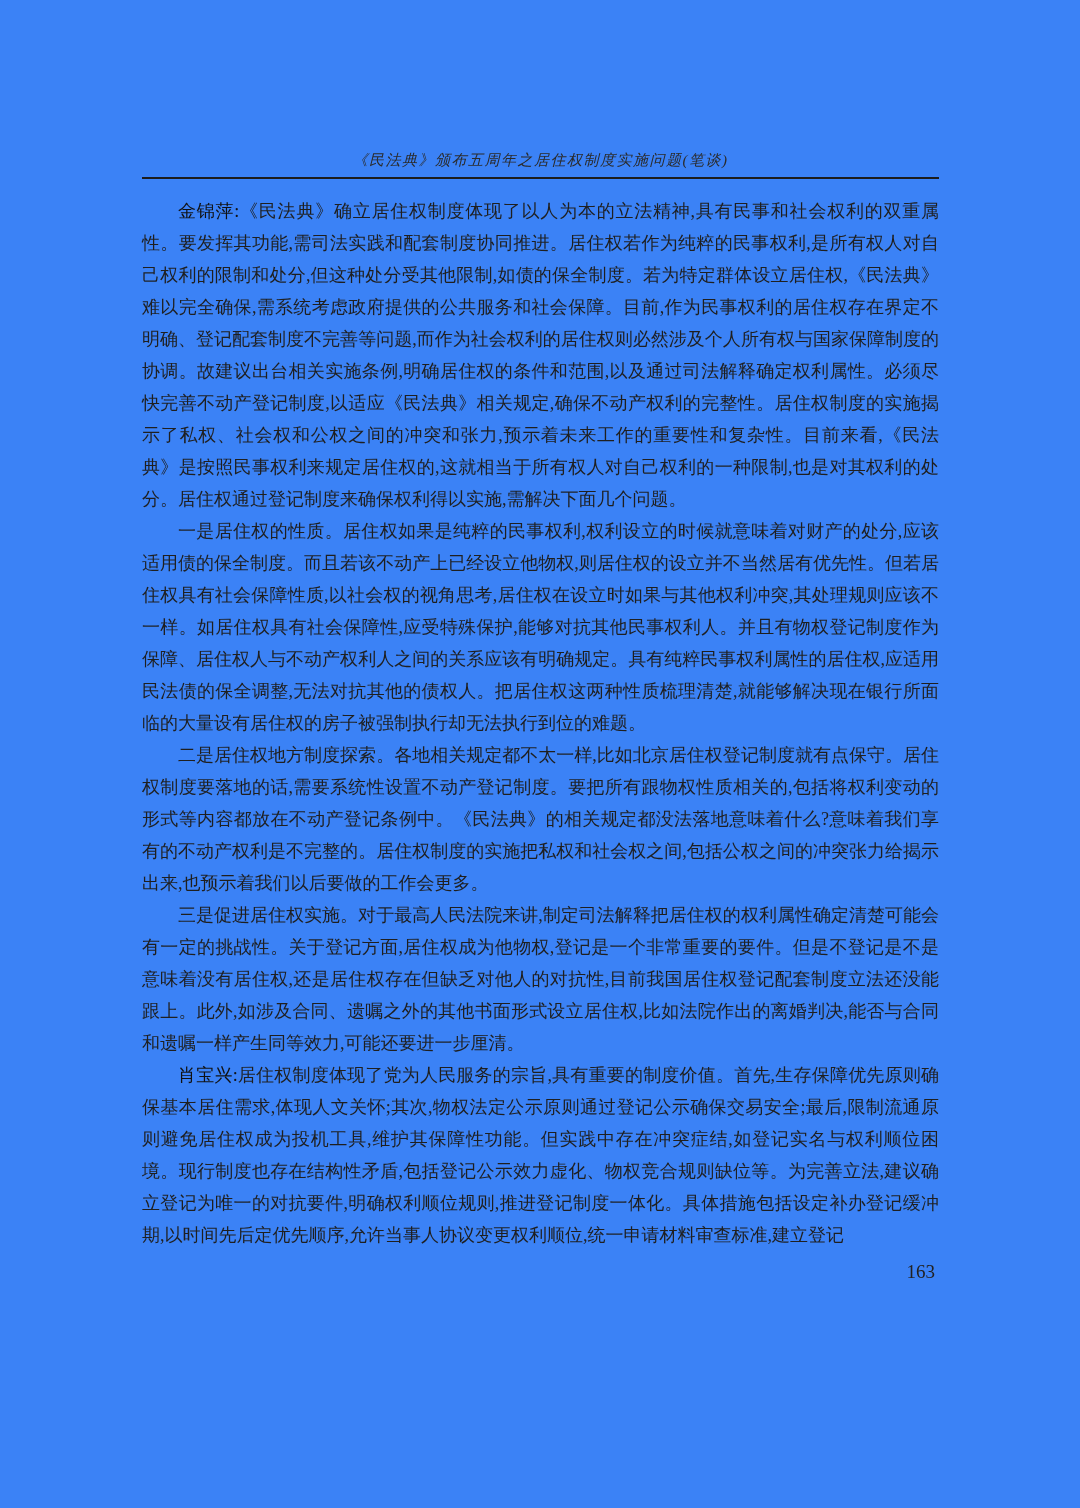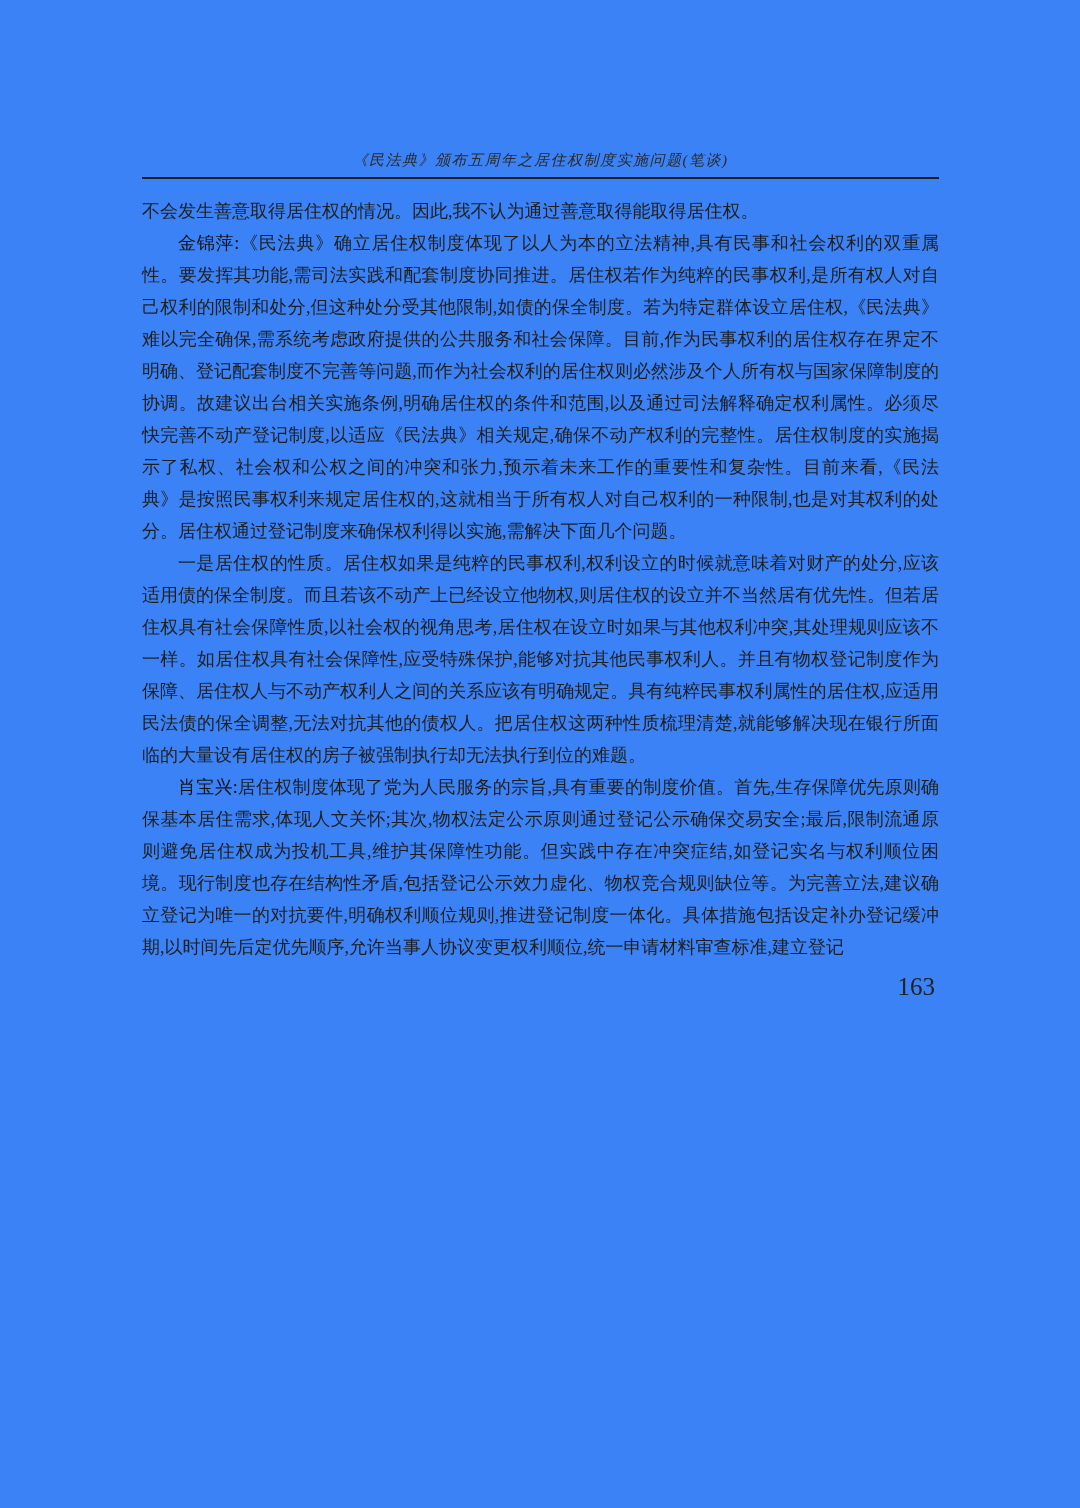--- a/index.html
+++ b/index.html
@@ -47,32 +47,33 @@
   .article-body p.indented {
     text-indent: 2em;
   }
   .speaker {
     font-weight: normal;
     color: #111111;
   }
   .page-footer {
     margin-top: 10px;
     text-align: right;
-    font-size: 25px;
+    font-size: 19px;
     color: #222222;
     padding-right: 4px;
   }
 </style>
 </head>
 <body>
 
 <div class="page">
   <div class="journal-header">《民法典》颁布五周年之居住权制度实施问题(笔谈)</div>
   <hr class="header-rule">
   <div class="article-body">
 
-  <p><span>不会发生善意取得居住权的情况。因此,我不认为通过善意取得能取得居住权。</span></p>
       <p class="indented"><b class="speaker">金锦萍:</b><span>《民法典》确立居住权制度体现了以人为本的立法精神,具有民事和社会权利的双重属性。要发挥其功能,需司法实践和配套制度协同推进。居住权若作为纯粹的民事权利,是所有权人对自己权利的限制和处分,但这种处分受其他限制,如债的保全制度。若为特定群体设立居住权,《民法典》难以完全确保,需系统考虑政府提供的公共服务和社会保障。目前,作为民事权利的居住权存在界定不明确、登记配套制度不完善等问题,而作为社会权利的居住权则必然涉及个人所有权与国家保障制度的协调。故建议出台相关实施条例,明确居住权的条件和范围,以及通过司法解释确定权利属性。必须尽快完善不动产登记制度,以适应《民法典》相关规定,确保不动产权利的完整性。居住权制度的实施揭示了私权、社会权和公权之间的冲突和张力,预示着未来工作的重要性和复杂性。目前来看,《民法典》是按照民事权利来规定居住权的,这就相当于所有权人对自己权利的一种限制,也是对其权利的处分。居住权通过登记制度来确保权利得以实施,需解决下面几个问题。</span></p>
       <p class="indented"><span>一是居住权的性质。居住权如果是纯粹的民事权利,权利设立的时候就意味着对财产的处分,应该适用债的保全制度。而且若该不动产上已经设立他物权,则居住权的设立并不当然居有优先性。但若居住权具有社会保障性质,以社会权的视角思考,居住权在设立时如果与其他权利冲突,其处理规则应该不一样。如居住权具有社会保障性,应受特殊保护,能够对抗其他民事权利人。并且有物权登记制度作为保障、居住权人与不动产权利人之间的关系应该有明确规定。具有纯粹民事权利属性的居住权,应适用民法债的保全调整,无法对抗其他的债权人。把居住权这两种性质梳理清楚,就能够解决现在银行所面临的大量设有居住权的房子被强制执行却无法执行到位的难题。</span></p>
+      <p class="indented"><span>二是居住权地方制度探索。各地相关规定都不太一样,比如北京居住权登记制度就有点保守。居住权制度要落地的话,需要系统性设置不动产登记制度。要把所有跟物权性质相关的,包括将权利变动的形式等内容都放在不动产登记条例中。《民法典》的相关规定都没法落地意味着什么?意味着我们享有的不动产权利是不完整的。居住权制度的实施把私权和社会权之间,包括公权之间的冲突张力给揭示出来,也预示着我们以后要做的工作会更多。</span></p>
+      <p class="indented"><span>三是促进居住权实施。对于最高人民法院来讲,制定司法解释把居住权的权利属性确定清楚可能会有一定的挑战性。关于登记方面,居住权成为他物权,登记是一个非常重要的要件。但是不登记是不是意味着没有居住权,还是居住权存在但缺乏对他人的对抗性,目前我国居住权登记配套制度立法还没能跟上。此外,如涉及合同、遗嘱之外的其他书面形式设立居住权,比如法院作出的离婚判决,能否与合同和遗嘱一样产生同等效力,可能还要进一步厘清。</span></p>
       <p class="indented"><b class="speaker">肖宝兴:</b><span>居住权制度体现了党为人民服务的宗旨,具有重要的制度价值。首先,生存保障优先原则确保基本居住需求,体现人文关怀;其次,物权法定公示原则通过登记公示确保交易安全;最后,限制流通原则避免居住权成为投机工具,维护其保障性功能。但实践中存在冲突症结,如登记实名与权利顺位困境。现行制度也存在结构性矛盾,包括登记公示效力虚化、物权竞合规则缺位等。为完善立法,建议确立登记为唯一的对抗要件,明确权利顺位规则,推进登记制度一体化。具体措施包括设定补办登记缓冲期,以时间先后定优先顺序,允许当事人协议变更权利顺位,统一申请材料审查标准,建立登记</span></p>
     </div>
   <div class="page-footer">163</div>
 </div>
 
 </body></html>

